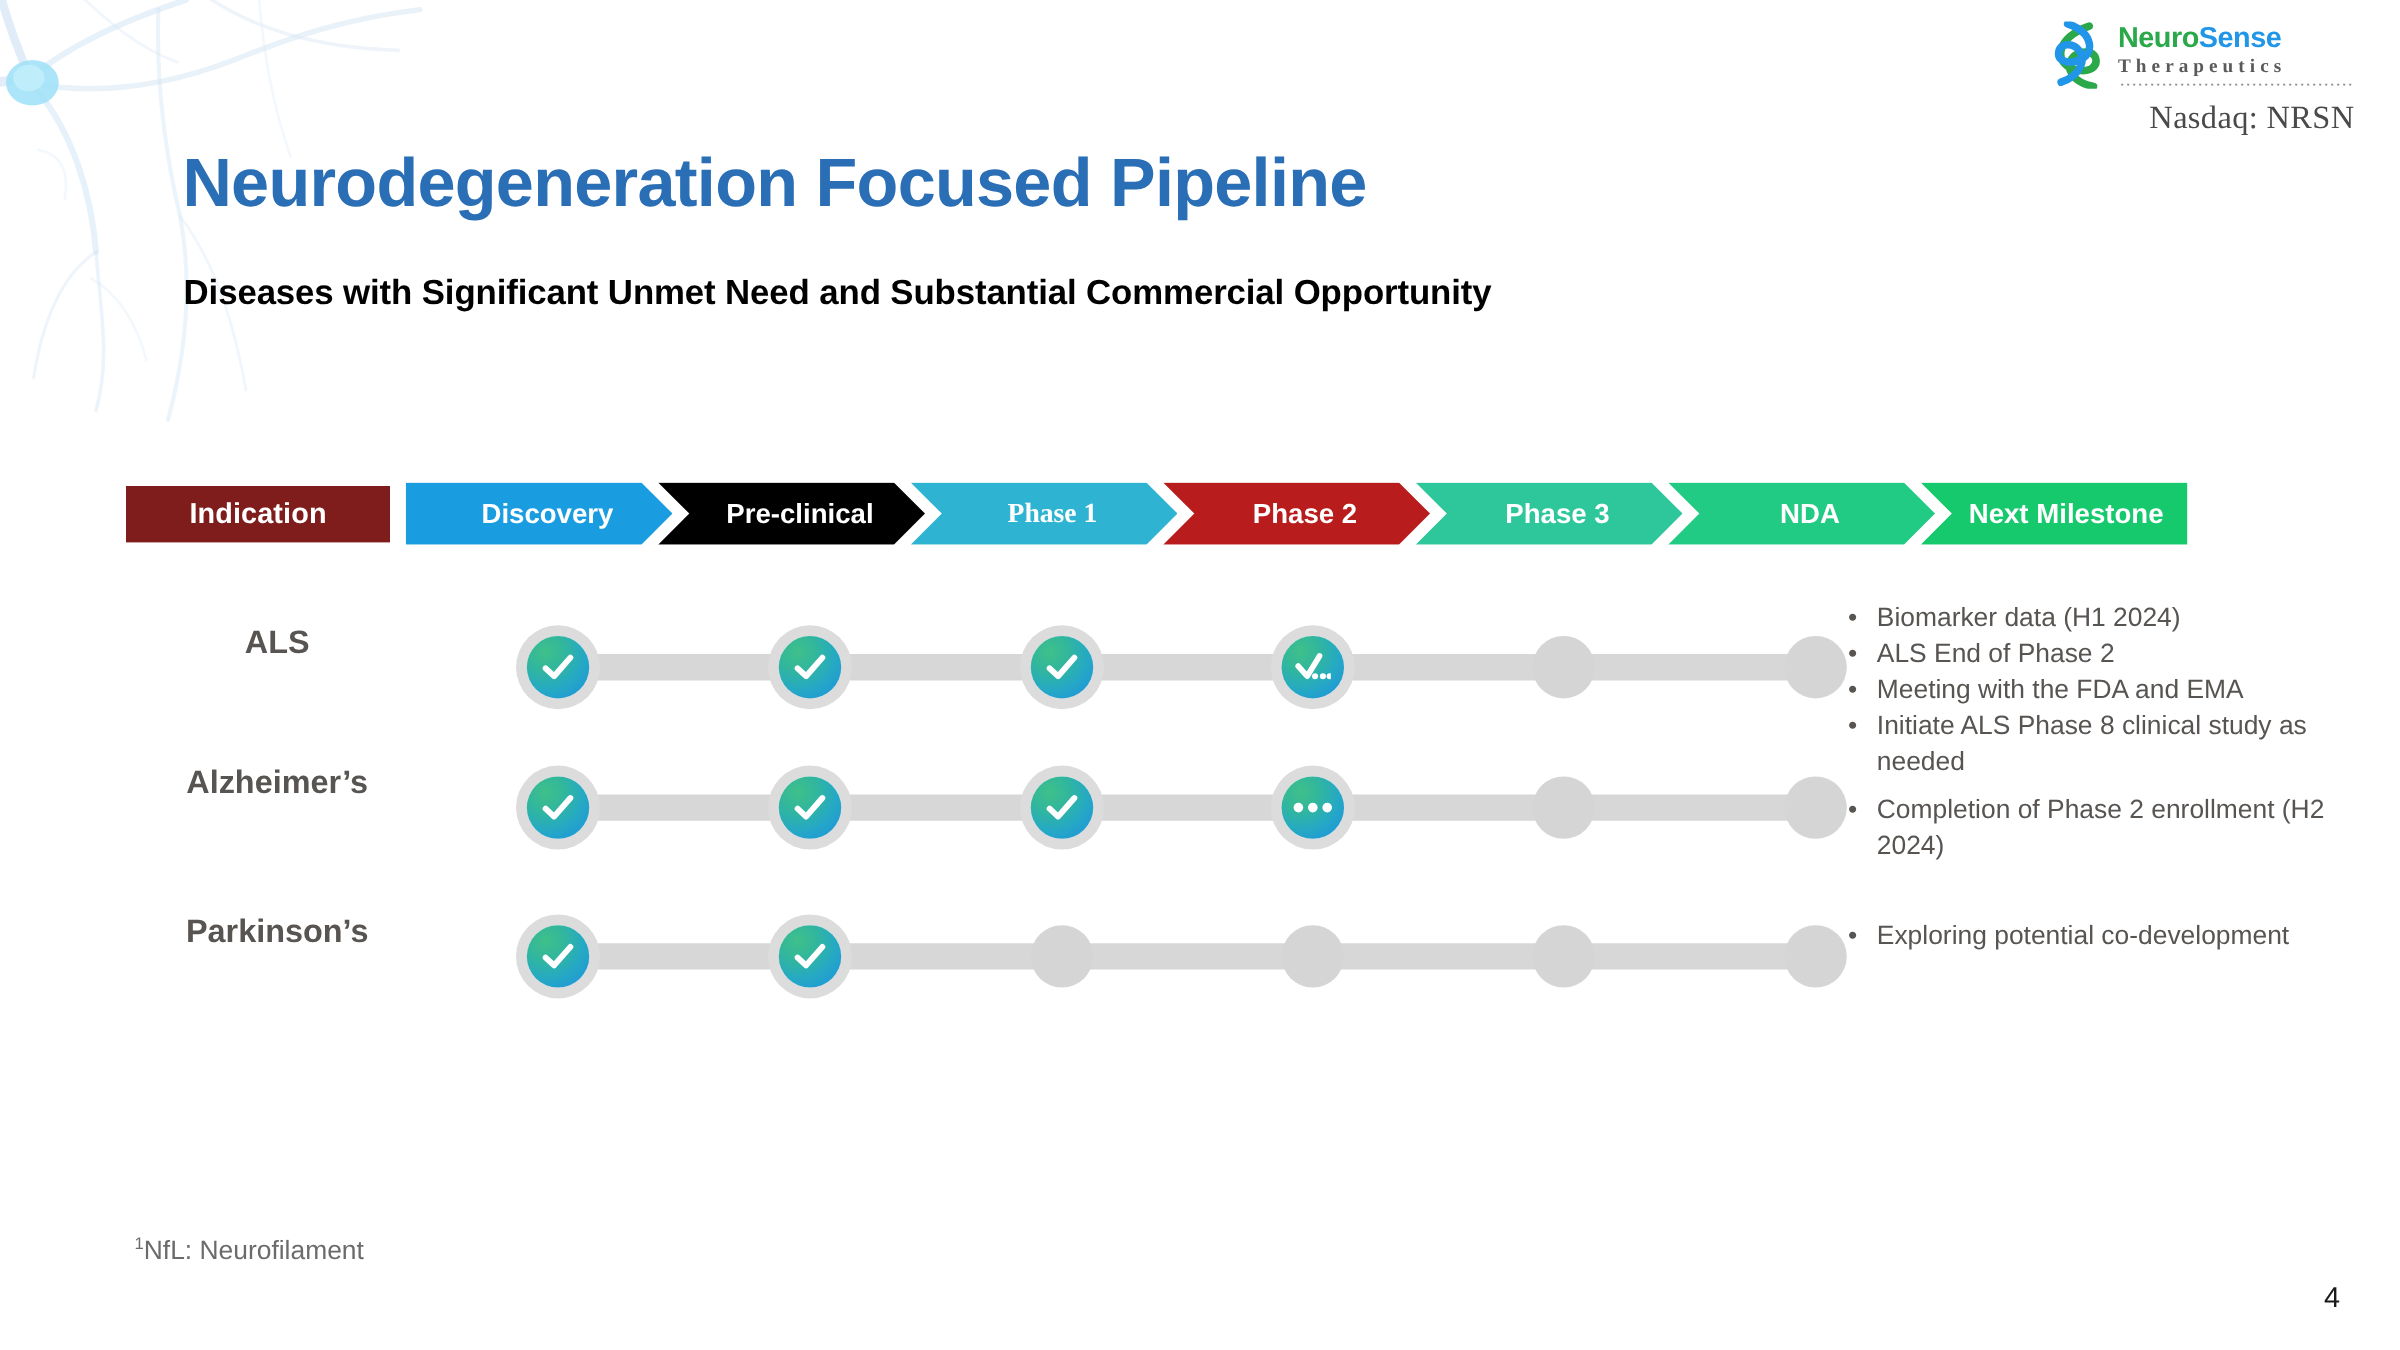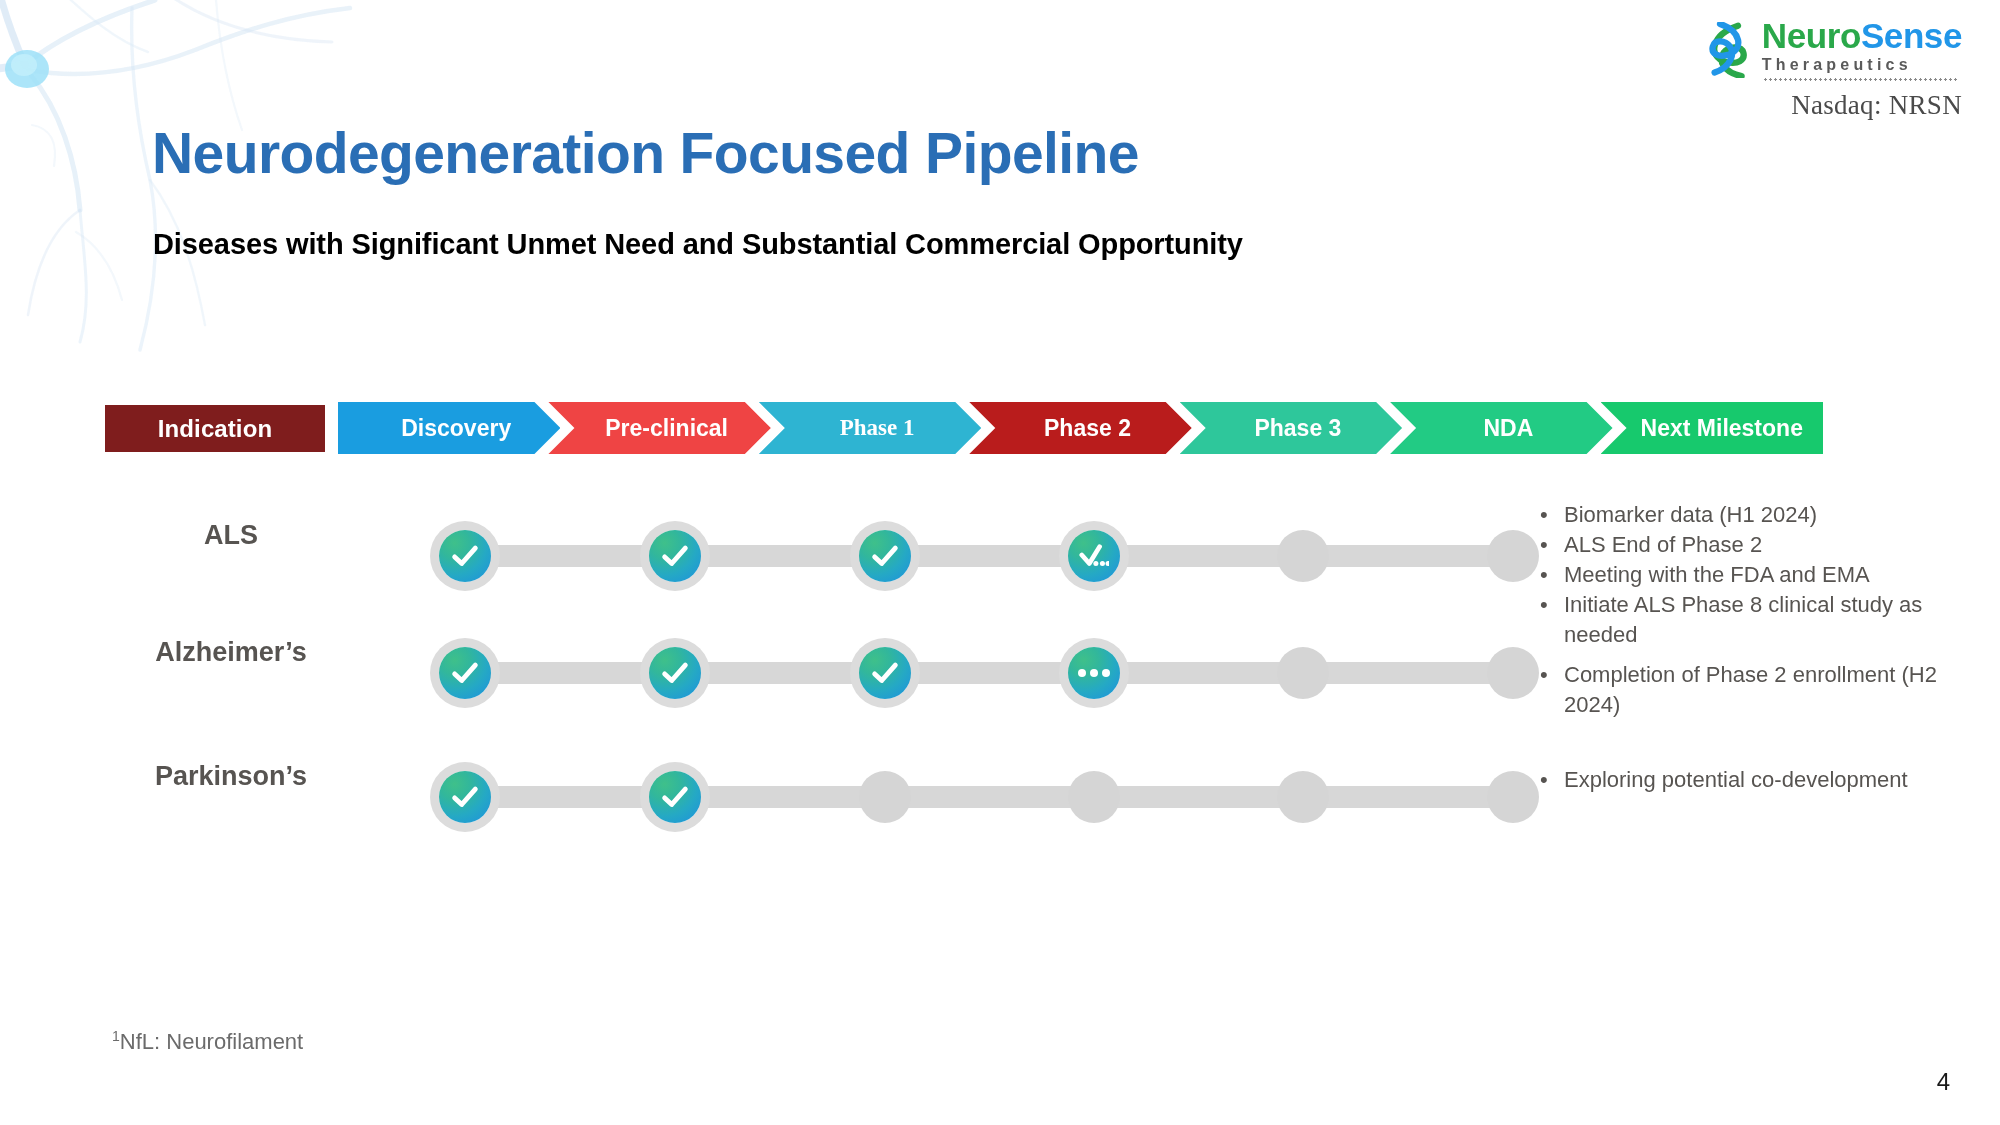--- a/index.html
+++ b/index.html
@@ -25,28 +25,28 @@
 
   
   #logo-block {
     position: absolute; right: 38px; top: 18px;
     width: 300px; text-align: right;
   }
   #logo-row { display: flex; align-items: center; justify-content: flex-end; gap: 6px; }
   #logo-mark { width: 54px; height: 56px; flex: 0 0 auto; }
   #logo-words { text-align: left; line-height: 1; }
   .logo-name {
-    font-size: 35px; font-weight: 700; letter-spacing: -.4px;
+    font-size: 24px; font-weight: 700; letter-spacing: -.4px;
     font-family: "Liberation Sans", sans-serif; white-space: nowrap;
   }
   .logo-name .neuro { color: #2aa84a; }
   .logo-name .sense { color: #2196e8; }
   .logo-sub {
     font-size: 16px; color: #5a5a5a; letter-spacing: 4.2px;
-    font-family: Liberation Sans, sans-serif; font-weight: 600;
+    font-family: Liberation Serif, serif; font-weight: 600;
     margin-top: 4px; white-space: nowrap;
   }
   .logo-dots {
     margin-top: 5px; height: 3px; width: 196px; margin-left: 1px;
     background-image: radial-gradient(circle, #8a8a8a 0 1px, transparent 1.2px);
     background-size: 5px 3px;
   }
   #ticker {
     margin-top: 9px; font-family: "Liberation Serif", serif;
     font-size: 27px; color: #4a4a4a; letter-spacing: .3px; white-space: nowrap;
@@ -189,21 +189,21 @@
   <div id="subtitle">Diseases with Significant Unmet Need and Substantial Commercial Opportunity</div>
 
   <div id="phase-bar">
     <div id="indication-cell">
       <span>Indication</span>
     </div>
     <div id="chevrons">
         <div class="chev" style="left: 0px; width: 222.429px; background: rgb(26, 157, 224); z-index: 7;">
           <span>Discovery</span>
         </div>
-        <div class="chev" style="left: 210.429px; width: 222.429px; background: #ef4444; z-index: 6;">
+        <div class="chev" style="left: 210.429px; width: 222.429px; background: #000000; z-index: 6;">
           <span>Pre-clinical</span>
         </div>
         <div class="chev" style="left: 420.857px; width: 222.429px; background: rgb(46, 180, 210); z-index: 5; font-family: Liberation Serif, serif;">
           <span>Phase 1</span>
         </div>
         <div class="chev" style="left: 631.286px; width: 222.429px; background: #b91c1c; z-index: 4;">
           <span>Phase 2</span>
         </div>
         <div class="chev" style="left: 841.714px; width: 222.429px; background: rgb(46, 199, 155); z-index: 3;">
           <span>Phase 3</span>

